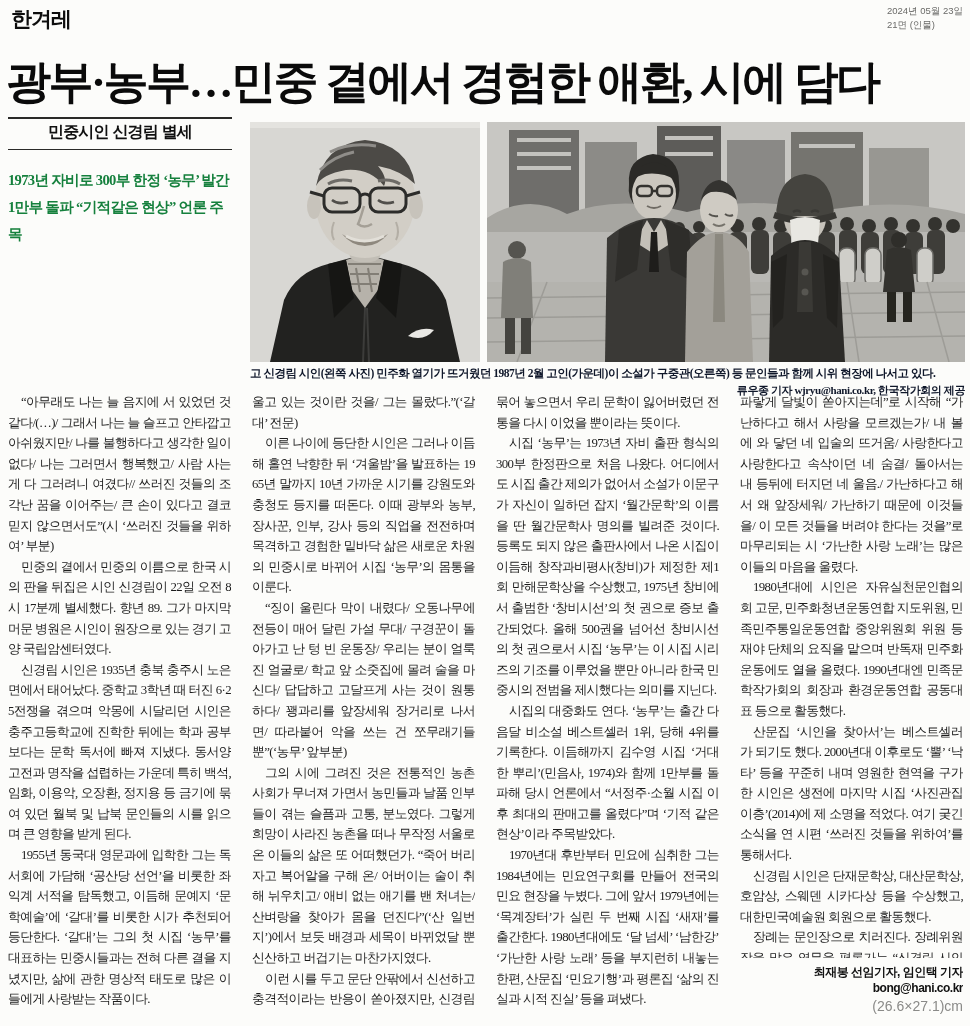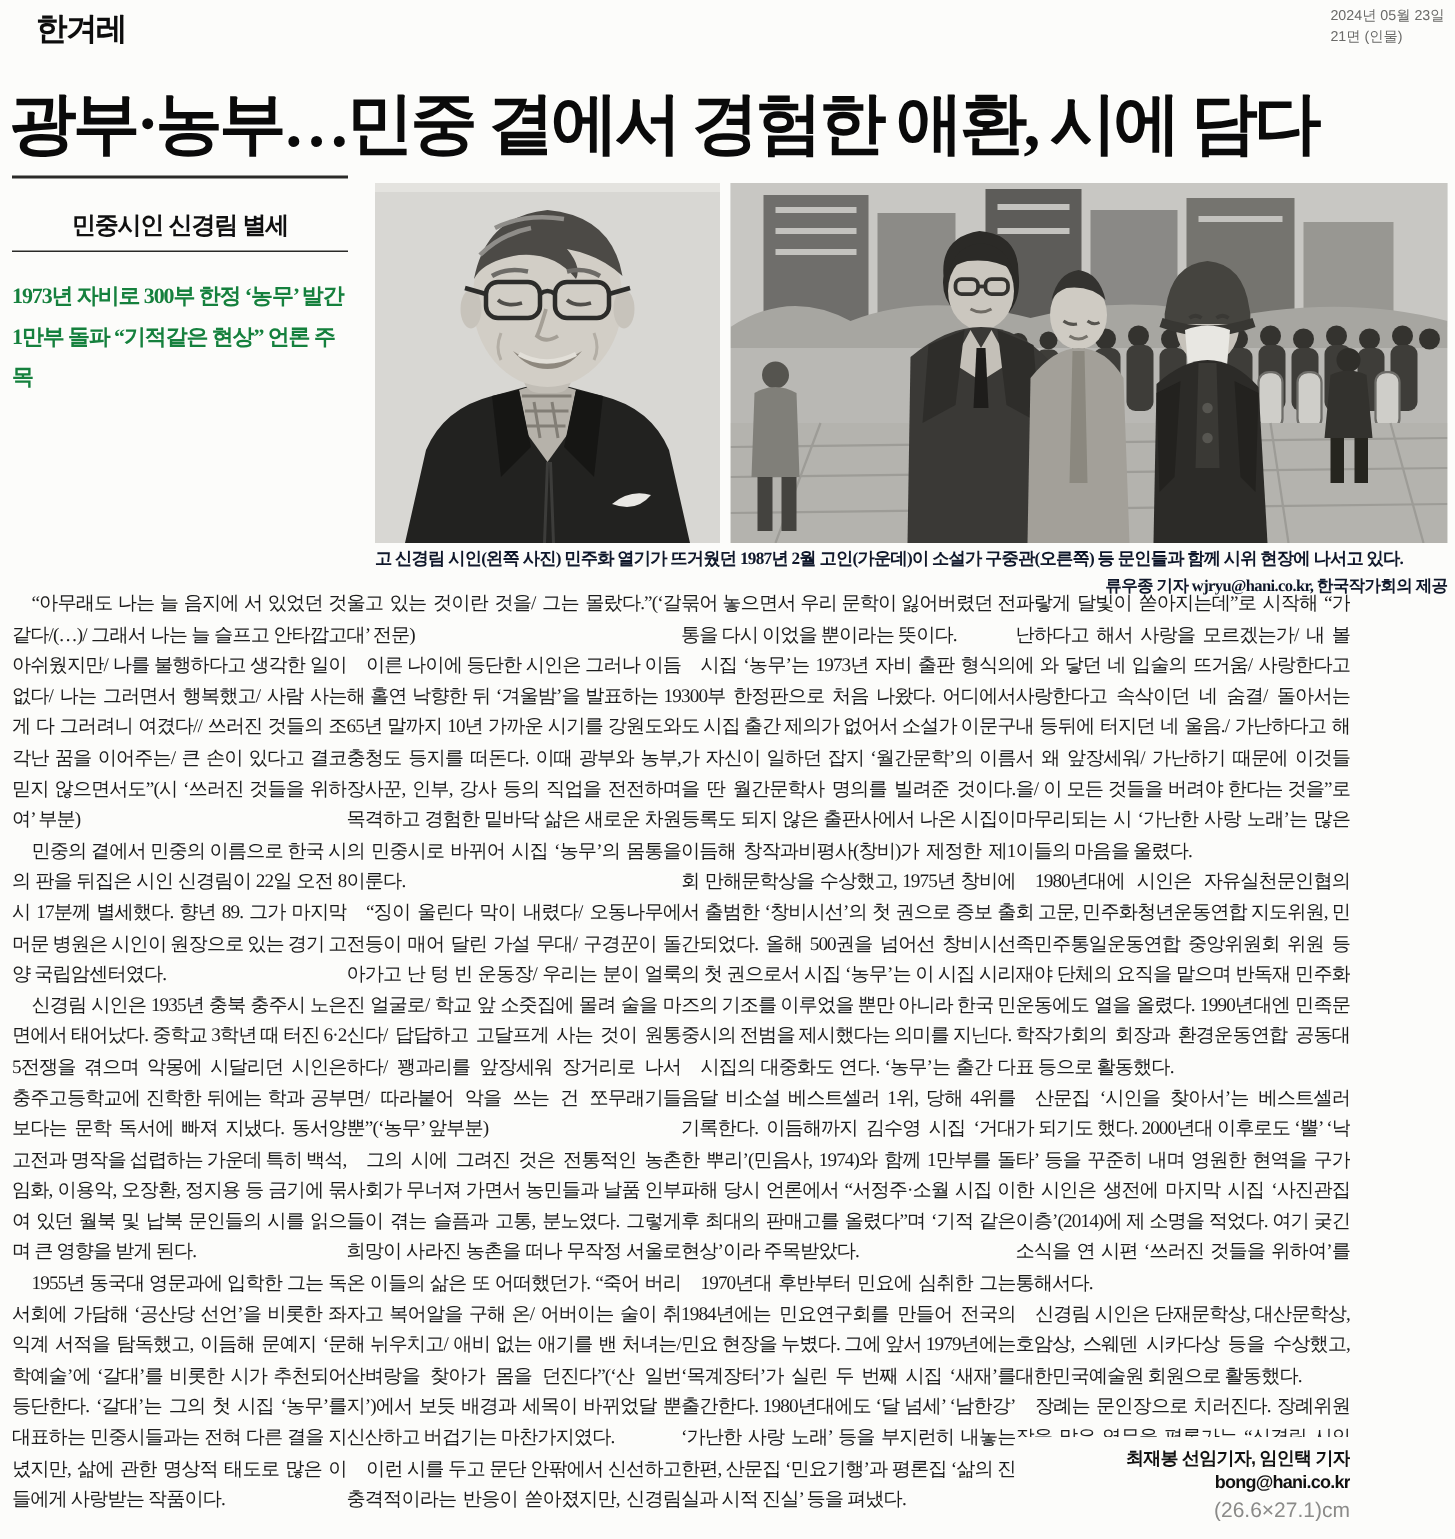--- a/index.html
+++ b/index.html
@@ -1,45 +1,45 @@
 <!DOCTYPE html>
 <html lang="ko"><head>
 <meta charset="utf-8">
 <style>
   html,body{margin:0;padding:0;background:#e9e9e6;}
   .page{position:relative;width:970px;height:1026px;background:#fcfcfa;overflow:hidden;
         font-family:"Liberation Serif",serif;color:#1b1b1b;}
-  .logo{position:absolute;left:24px;top:5px;font-family:"Liberation Sans",sans-serif;
+  .logo{position:absolute;left:11px;top:5px;font-family:"Liberation Sans",sans-serif;
         font-weight:900;font-size:21px;letter-spacing:-1px;color:#0d0d0d;}
   .dateblock{position:absolute;right:7px;top:4px;text-align:left;
         font-family:"Liberation Sans",sans-serif;font-size:9.5px;line-height:1.45;color:#6a6a68;}
   .headline{position:absolute;left:6px;top:27px;width:958px;
         font-family:"Liberation Serif",serif;font-weight:900;font-size:45px;
         letter-spacing:-2.5px;line-height:1.12;color:#0a0a0a;white-space:nowrap;}
   
   .sidebar{position:absolute;left:8px;top:117px;width:224px;}
   .sb-rule-top{border-top:2.5px solid #2a2a28;}
   .sb-title{text-align:center;font-family:"Liberation Sans",sans-serif;font-weight:bold;
-        font-size:16px;letter-spacing:-0.8px;padding:21px 0 6px;color:#101010;}
+        font-size:16px;letter-spacing:-0.8px;padding:3px 0 6px;color:#101010;}
   .sb-rule-mid{border-top:1.5px solid #2a2a28;}
   .sb-block{margin-top:17px;font-weight:bold;font-size:14.6px;line-height:1.85;
         letter-spacing:-0.7px;color:#15803d;}
   .sb-block + .sb-block{margin-top:19px;}
   
   .photo{position:absolute;top:122px;overflow:hidden;background:#cfcfcc;}
   .photo1{left:250px;width:230px;height:240px;}
   .photo2{left:487px;width:478px;height:240px;}
   .photo svg{display:block;}
   .caption-wrap{position:absolute;left:250px;top:366px;width:715px;
         font-family:Liberation Serif, serif;font-weight:bold;color:#0f172a;}
   .caption{font-size:11.5px;letter-spacing:-0.5px;line-height:1.3;}
   .credit{text-align:right;font-size:11px;letter-spacing:-0.4px;margin-top:2px;}
   
   .body-cols{position:absolute;left:8px;top:392px;width:957px;height:622px;
-        display:flex;align-items:center;}
+        display:flex;gap:21px;align-items:center;}
   .col{width:223px;height:622px;overflow:hidden;}
   .col4{display:flex;flex-direction:column;}
   .col4 .col-flow{flex:1 1 auto;overflow:hidden;}
   .bp{margin:0;text-indent:13px;text-align:justify;word-break:break-all;
         font-size:12.8px;line-height:20.6px;letter-spacing:-0.6px;color:#1c1c1c;}
   .col2 .bp:first-child,.col3 .bp:first-child,.col4 .bp:first-child{text-indent:0;}
   .byline{font-family:"Liberation Sans",sans-serif;font-weight:bold;font-size:12px;
         letter-spacing:-0.5px;text-align:right;margin-top:6px;color:#111;}
   .size-note{font-family:Liberation Sans, sans-serif;font-size:14px;color:#8a8a88;
         text-align:right;margin-top:3px;}

